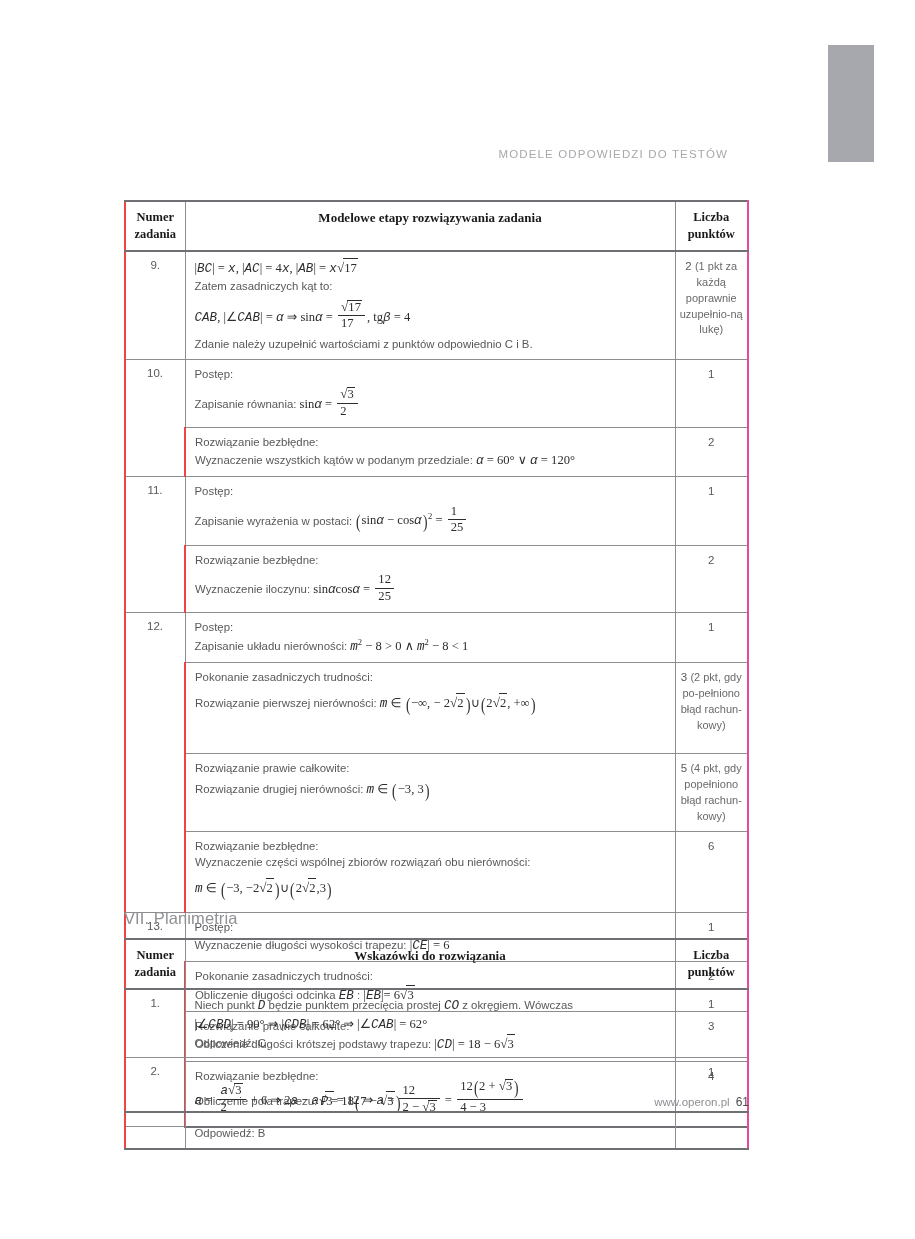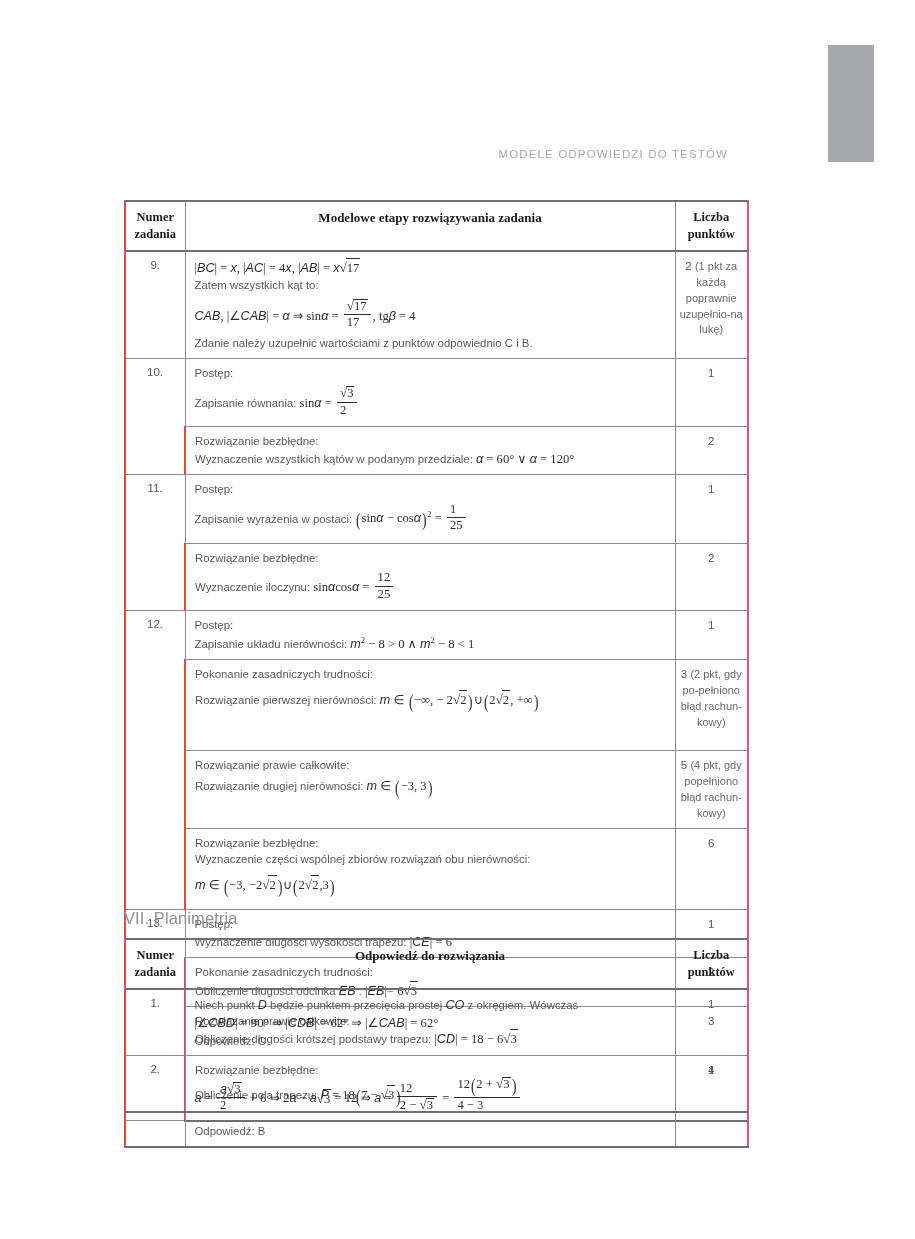--- a/index.html
+++ b/index.html
@@ -158,21 +158,21 @@
 
   
   .m {
     font-family: "Liberation Serif", serif;
     font-size: 12.6px;
     color: #2d2d2d;
     white-space: nowrap;
   }
   .m i, .mi {
     font-style: italic;
-    font-family: Liberation Sans, sans-serif;
+    font-family: Liberation Mono, monospace;
   }
   .up { font-style: normal; }
   .frac {
     display: inline-block;
     vertical-align: -0.55em;
     text-align: left;
     line-height: 1.08;
     margin: 0 2px;
   }
   .frac > .n {
@@ -241,21 +241,21 @@
           <span>punktów</span>
         </th>
       </tr>
     </thead>
     <tbody>
 
       <tr>
         <td class="numcell" rowspan="1">9.</td>
         <td class="bodycell">
           <span class="ln m"><span class="abs">|</span><i>BC</i><span class="abs">|</span> <span class="op">=</span> <i>x</i>, <span class="abs">|</span><i>AC</i><span class="abs">|</span> <span class="op">=</span> 4<i>x</i>, <span class="abs">|</span><i>AB</i><span class="abs">|</span> <span class="op">=</span> <i>x</i><span class="rad"><span class="sign">√</span><span class="arg">17</span></span></span>
-          <span class="ln">Zatem wszystkich kąt to:</span>
+          <span class="ln">Zatem zasadniczych kąt to:</span>
           <span class="fmline m"><i>CAB</i>, <span class="abs">|</span>∠<i>CAB</i><span class="abs">|</span> <span class="op">=</span> <i>α</i> ⇒ <span class="up">sin</span><i>α</i> <span class="op">=</span> <span class="frac"><span class="n"><span class="rad"><span class="sign">√</span><span class="arg">17</span></span></span><span class="d">17</span></span>, <span class="up">tg</span><i>β</i> <span class="op">=</span> 4</span>
           <span class="ln mt">Zdanie należy uzupełnić wartościami z punktów odpowiednio C i B.</span>
         </td>
         <td class="ptscell">
           <span>2</span>
           <span class="small">(1 pkt za każdą poprawnie uzupełnio-ną lukę)</span>
         </td>
       </tr>
 
       <tr>
@@ -375,21 +375,21 @@
       <col class="col-num">
         <col class="col-body">
         <col class="col-pts">
     </colgroup>
     <thead>
       <tr>
         <th class="hd">
           <span>Numer</span><br>
           <span>zadania</span>
         </th>
-        <th class="hd hd-wide">Odpowiedź do rozwiązania</th>
+        <th class="hd hd-wide">Wskazówki do rozwiązania</th>
         <th class="hd">
           <span>Liczba</span><br>
           <span>punktów</span>
         </th>
       </tr>
     </thead>
     <tbody>
       <tr>
         <td class="numcell">1.</td>
         <td class="bodycell">
@@ -403,15 +403,18 @@
         <td class="numcell">2.</td>
         <td class="bodycell" style="height:54px;">
           <span class="fmline m" style="margin-top:14px;"><i>a</i> <span class="op">=</span> <span class="frac"><span class="n"><i>a</i><span class="rad"><span class="sign">√</span><span class="arg">3</span></span></span><span class="d">2</span></span> <span class="op">+</span> 6 ⇒ 2<i>a</i> <span class="op">−</span> <i>a</i><span class="rad"><span class="sign">√</span><span class="arg">3</span></span> <span class="op">=</span> 12 ⇒ <i>a</i> <span class="op">=</span> <span class="frac"><span class="n">12</span><span class="d">2 <span class="op">−</span> <span class="rad"><span class="sign">√</span><span class="arg">3</span></span></span></span> <span class="op">=</span> <span class="frac"><span class="n">12<span class="big-paren">(</span>2 <span class="op">+</span> <span class="rad"><span class="sign">√</span><span class="arg">3</span></span><span class="big-paren">)</span></span><span class="d">4 <span class="op">−</span> 3</span></span></span>
           <span class="ln" style="margin-top:10px;">Odpowiedź: B</span>
         </td>
         <td class="ptscell">1</td>
       </tr>
     </tbody>
   </table>
 
+  <div class="footer-text">
+    <span>www.operon.pl</span><span class="pageno">61</span>
+  </div>
   <div class="footer-rule"></div>
 
 </div>
 
 </body></html>

